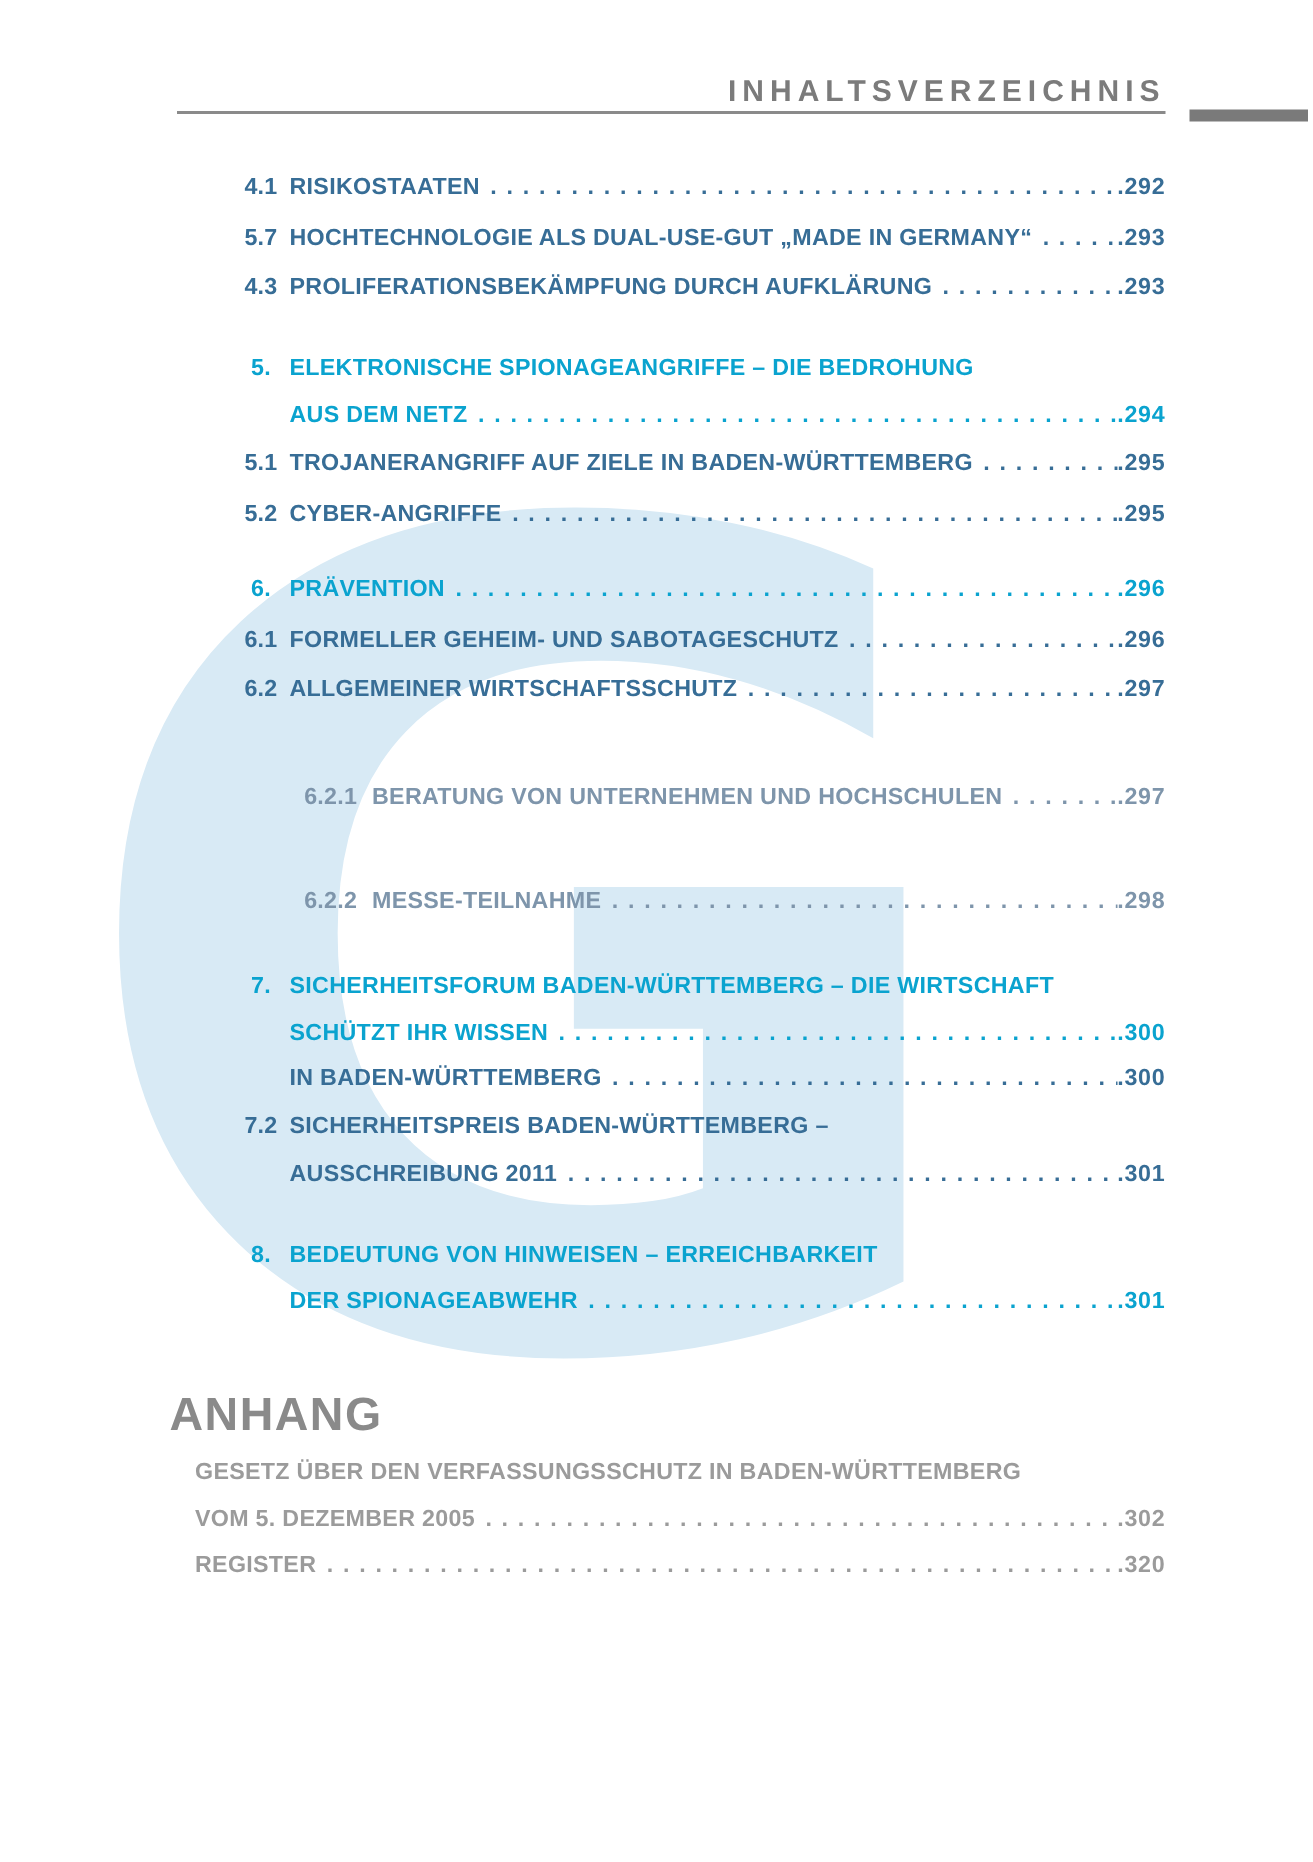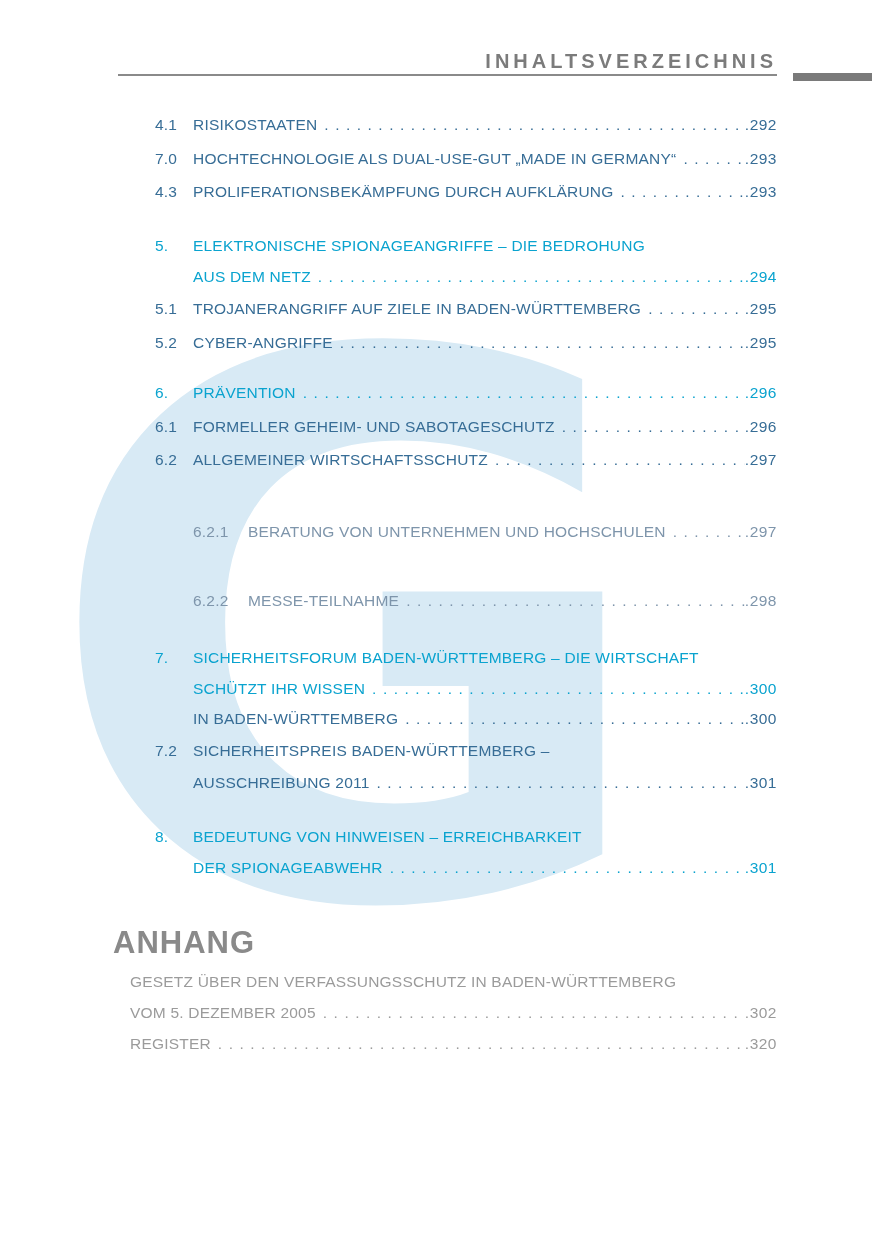--- a/index.html
+++ b/index.html
@@ -32,22 +32,22 @@
   .toc{
     position:absolute;left:155px;right:98px;top:108px;
   }
   .group.g1{margin-top:20px;}
   .group.g2{margin-top:17px;}
   .group.g3{margin-top:26px;}
   .group.g4{margin-top:22px;}
 
   .row{
     display:flex;align-items:baseline;
-    font-size:15.5px;font-weight:normal;letter-spacing:0.2px;
-    line-height:33.5px;white-space:nowrap;
+    font-size:15.5px;font-weight:bold;letter-spacing:0.2px;
+    line-height:33.5px;white-space:nowrap;text-align:center;
   }
   .row.cont{line-height:30px;}
   .row.subsub{line-height:29px;margin-left:38px;}
   .row .num{flex:0 0 38px;}
   .row.subsub .num{flex:0 0 55px;margin-top:40px;}
   .row .spacer{flex:0 0 38px;}
   .row .text{flex:0 1 auto;overflow:hidden;}
   .leader{
     flex:1 1 20px;min-width:14px;overflow:hidden;
     letter-spacing:6.5px;margin-left:7px;margin-right:0;
@@ -82,21 +82,21 @@
 
   <div class="toc" id="toc">
       <div class="group g0">
         <div class="row style-sub sub">
           <span class="num">4.1</span>
           <span class="text">RISIKOSTAATEN</span>
           <span class="leader">............................................................</span>
           <span class="page-num"><span>.</span><span>292</span></span>
         </div>
         <div class="row style-sub sub">
-          <span class="num">7.0</span>
+          <span class="num">5.7</span>
           <span class="text">HOCHTECHNOLOGIE ALS DUAL-USE-GUT „MADE IN GERMANY“</span>
           <span class="leader">............................................................</span>
           <span class="page-num"><span>.</span><span>293</span></span>
         </div>
         <div class="row style-sub sub">
           <span class="num">4.3</span>
           <span class="text">PROLIFERATIONSBEKÄMPFUNG DURCH AUFKLÄRUNG</span>
           <span class="leader">............................................................</span>
           <span class="page-num"><span>.</span><span>293</span></span>
         </div>

